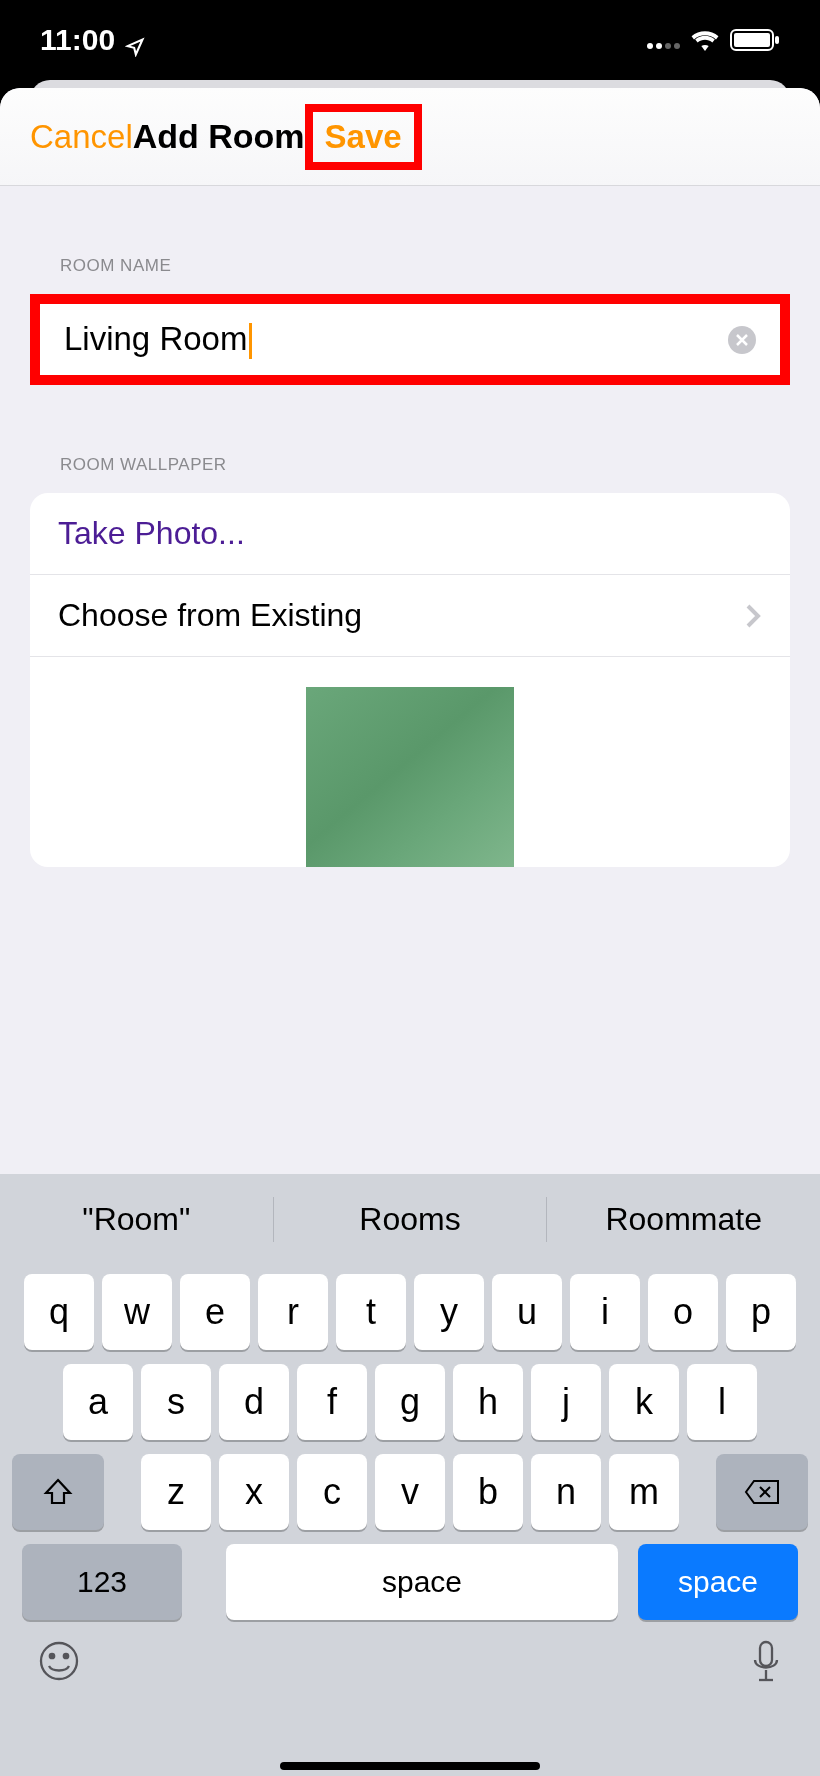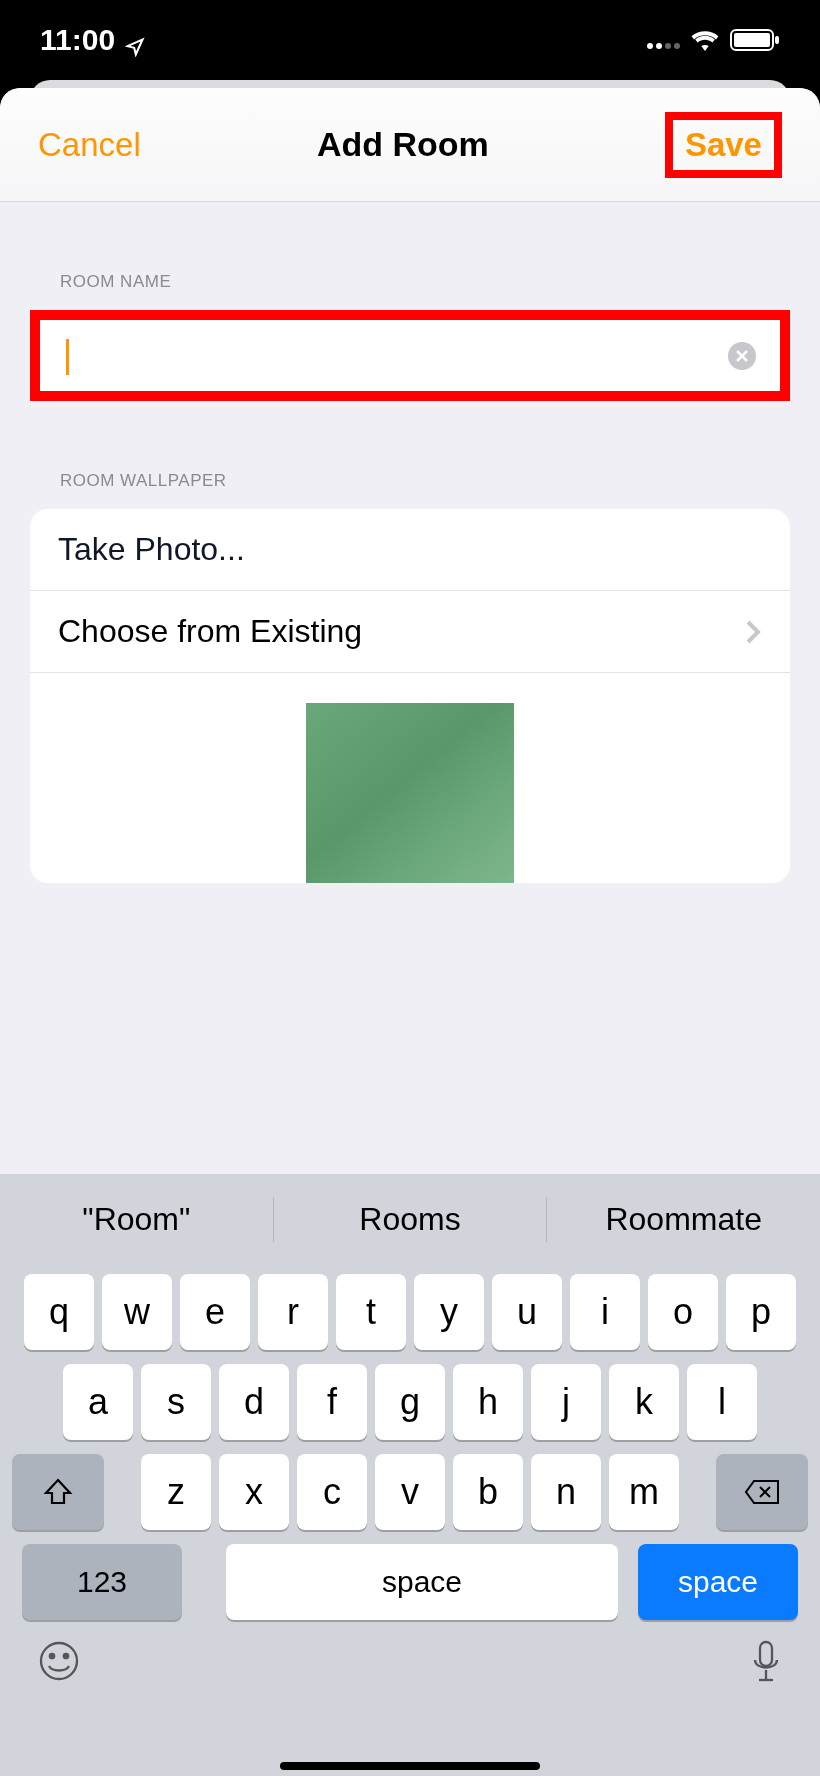--- a/index.html
+++ b/index.html
@@ -2,35 +2,35 @@
 <html><head>
   <meta charset="utf-8">
   <style>
     * { box-sizing: border-box; margin: 0; padding: 0; font-family: -apple-system, Helvetica, Arial, sans-serif; }
     body { width: 820px; height: 1776px; background: #000; overflow: hidden; }
     .statusbar { height: 80px; display: flex; justify-content: space-between; align-items: center; padding: 0 40px; color: #fff; }
     .status-left { font-size: 30px; font-weight: 600; display: flex; align-items: flex-end; gap: 10px; }
     .status-right { display: flex; align-items: center; gap: 10px; }
     .sheet-bg { background: #dcdce0; border-radius: 20px 20px 0 0; margin: 0 30px; height: 20px; }
     .sheet { background: #f0eff5; border-radius: 20px 20px 0 0; margin-top: -12px; height: 1696px; position: relative; overflow: hidden; }
-    .navbar { height: 114px; background: linear-gradient(#fdfdfd,#f6f6f8); border-bottom: 1px solid #d8d8dc; display: flex; align-items: center; justify-content: space-between; padding: 0 38px; border-radius: 20px 20px 0 0; }
+    .navbar { height: 98px; background: linear-gradient(#fdfdfd,#f6f6f8); border-bottom: 1px solid #d8d8dc; display: flex; align-items: center; justify-content: flex-start; padding: 0 30px; border-radius: 20px 20px 0 0; }
     .nav-cancel { color: #ff9500; font-size: 33px; }
     .nav-title { font-size: 34px; font-weight: 600; }
     .nav-save { color: #ff9500; font-size: 33px; font-weight: 600; border: 8px solid #ff0000; padding: 6px 12px; }
     .content { background: #f0eff5; }
     .section-label { color: #8a8a8e; font-size: 17px; letter-spacing: 0.5px; padding: 70px 60px 18px; }
     .input-wrap { margin: 0 30px; border: 10px solid #ff0000; position: relative; }
     .input-row { background: #fff; display: flex; align-items: center; padding: 16px 24px; }
     .input-text { font-size: 33px; flex: 1; }
     .caret { display: inline-block; width: 3px; height: 36px; background: #ff9500; margin-left: 2px; vertical-align: middle; }
     .clear-btn { width: 28px; height: 28px; background: #c7c7cc; border-radius: 50%; display: flex; align-items: center; justify-content: center; color: #fff; font-size: 18px; font-weight: 700; }
     .wallpaper-card { background: #fff; margin: 0 30px; border-radius: 18px; overflow: hidden; }
     .wp-row { padding: 22px 28px; font-size: 32px; display: flex; align-items: center; justify-content: space-between; border-bottom: 1px solid #e4e4e8; }
     .wp-row:last-of-type { border-bottom: none; }
-    .wp-take { color: #0f172a; }
+    .wp-take { color: #4c1d95; }
     .wp-choose { color: #000; }
     .chev { color: #c7c7cc; font-size: 30px; }
     .wp-thumb { display: flex; justify-content: center; padding-top: 30px; }
     .thumb { width: 208px; height: 180px; background: linear-gradient(140deg,#6aa77a 0%,#5a986a 45%,#6aa77a 70%,#7fb68c 100%); }
     .keyboard { position: absolute; left: 0; right: 0; bottom: 0; background: #d1d4da; height: 610px; display: flex; flex-direction: column; }
     .sugg-row { height: 90px; display: flex; align-items: center; justify-content: space-around; color: #000; font-size: 32px; }
     .sugg { flex: 1; text-align: center; }
     .sugg-sep { width: 1px; height: 45px; background: #b3b6bd; }
     .key-rows { padding: 10px 10px 0; }
     .krow { display: flex; justify-content: center; gap: 8px; margin-bottom: 14px; }
@@ -83,21 +83,21 @@
   <div class="navbar">
     <span class="nav-cancel">Cancel</span>
     <span class="nav-title">Add Room</span>
     <span class="nav-save">Save</span>
   </div>
 
   <div class="content">
     <div class="section-label">ROOM NAME</div>
     <div class="input-wrap">
       <div class="input-row">
-        <span class="input-text"><span class="caret"></span></span>
+        <span class="input-text"><span>Living Room</span><span class="caret"></span></span>
         <span class="clear-btn">
           <svg width="14" height="14" viewBox="0 0 14 14" stroke="#fff" stroke-width="2.5">
               <path d="M2 2 L12 12 M12 2 L2 12"></path>
             </svg>
         </span>
       </div>
     </div>
 
     <div class="section-label">ROOM WALLPAPER</div>
     <div class="wallpaper-card">

